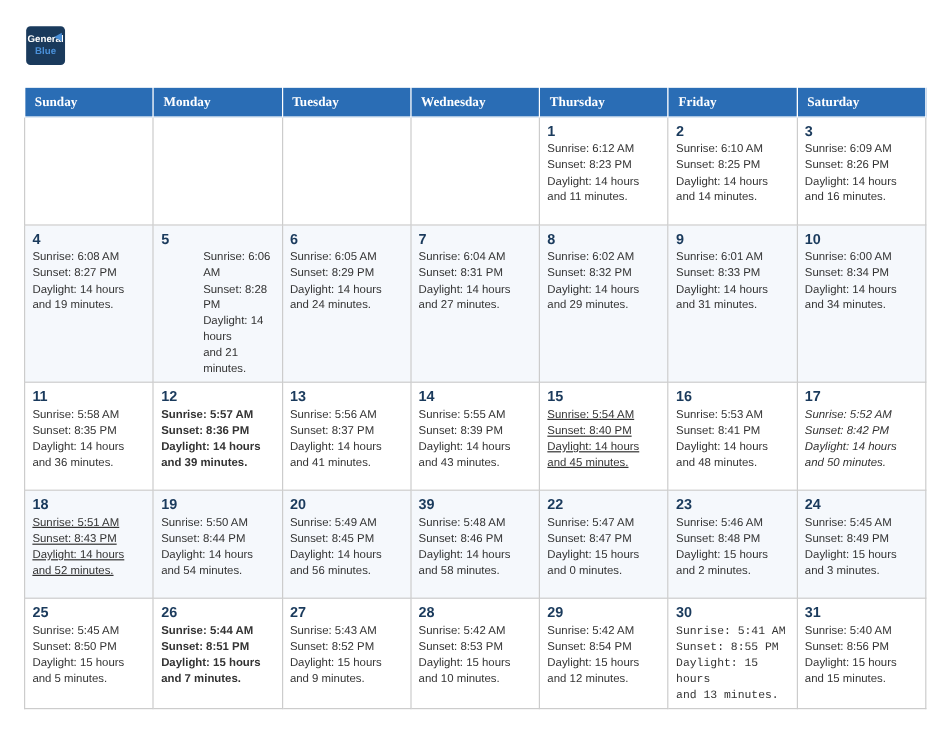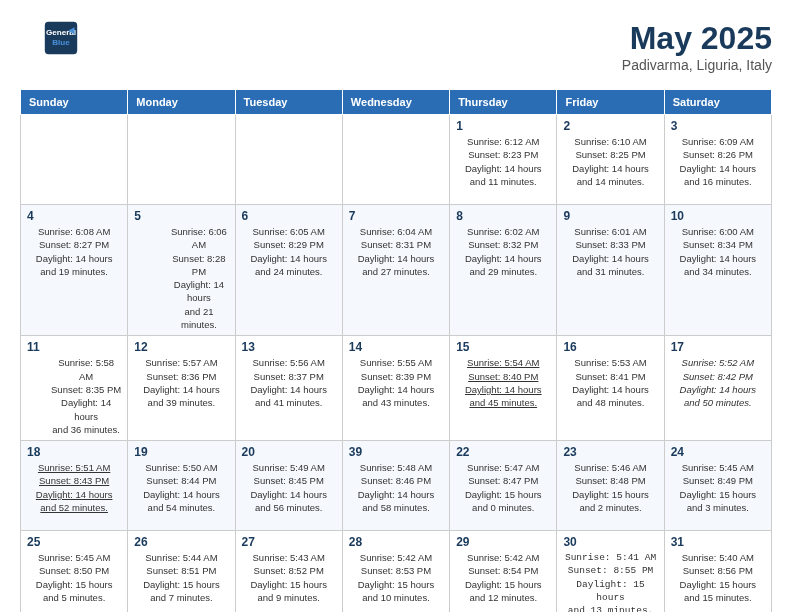--- a/index.html
+++ b/index.html
@@ -13,21 +13,20 @@
     .header {
       display: flex;
       justify-content: space-between;
       align-items: flex-start;
       margin-bottom: 16px;
     }
     .logo {
       display: flex;
       align-items: flex-start;
       gap: 6px;
-      margin-left: 23px;
     }
     .logo-icon {
       width: 36px;
       height: 36px;
     }
     .title-area {
       text-align: right;
     }
     .month-title {
       font-size: 32px;
@@ -44,20 +43,21 @@
       font-size: 10px;
     }
     .calendar th {
       background: #2a6db5;
       color: white;
       text-align: left;
       padding: 6px 8px;
       font-size: 11px;
       font-weight: bold;
       border: 1px solid #fff;
+      font-family: Liberation Serif, serif;
     }
     .calendar td {
       border: 1px solid #ccc;
       vertical-align: top;
       padding: 4px 6px;
       width: calc(100%/7);
       height: 90px;
       background: #fff;
     }
     .calendar tr:nth-child(even) td {
@@ -66,45 +66,40 @@
     .day-number {
       font-weight: bold;
       font-size: 12px;
       color: #1a3a5c;
       margin-bottom: 2px;
     }
     .day-info {
       color: #333;
       font-size: 9.5px;
       line-height: 1.4;
-      text-align: center;
     }
     .empty {
       background: #fff !important;
     }
     .calendar tr:nth-child(even) td.empty {
       background: #f5f8fc !important;
     }
   </style>
 </head>
 <body>
 
 <div class="header">
   <div class="logo">
     <svg class="logo-icon" viewBox="0 0 40 40">
       <rect x="2" y="2" width="36" height="36" rx="4" fill="#1a3a5c"></rect>
       <text x="20" y="17" text-anchor="middle" fill="white" font-size="9" font-weight="bold" font-family="Arial">General</text>
       <text x="20" y="28" text-anchor="middle" fill="#4a90d9" font-size="9" font-weight="bold" font-family="Arial">Blue</text>
       <polygon points="28,12 35,8 35,16" fill="#4a90d9"></polygon>
     </svg>
   </div>
-  <div class="title-area">
-    <div class="month-title">May 2025</div>
-    <div class="location">Padivarma, Liguria, Italy</div>
-  </div>
 </div>
 
 <table class="calendar">
   <thead>
     <tr>
     <th>Sunday</th>
         <th>Monday</th>
         <th>Tuesday</th>
         <th>Wednesday</th>
         <th>Thursday</th>
@@ -187,28 +182,28 @@
           <div class="day-number">10</div>
           <div class="day-info" style="white-space: pre-line;">Sunrise: 6:00 AM
 Sunset: 8:34 PM
 Daylight: 14 hours
 and 34 minutes.</div>
         </td>
       </tr>
       <tr>
         <td>
           <div class="day-number">11</div>
-          <div class="day-info" style="white-space: pre-line; margin-left: 24px;">Sunrise: 5:58 AM
+          <div class="day-info" style="white-space: pre-line;">Sunrise: 5:58 AM
 Sunset: 8:35 PM
 Daylight: 14 hours
 and 36 minutes.</div>
         </td>
         <td>
           <div class="day-number">12</div>
-          <div class="day-info" style="white-space: pre-line;">Sunrise: 5:57 AM
+          <div class="day-info" style="white-space: pre-line; font-weight: bold;">Sunrise: 5:57 AM
 Sunset: 8:36 PM
 Daylight: 14 hours
 and 39 minutes.</div>
         </td>
         <td>
           <div class="day-number">13</div>
           <div class="day-info" style="white-space: pre-line;">Sunrise: 5:56 AM
 Sunset: 8:37 PM
 Daylight: 14 hours
 and 41 minutes.</div>
@@ -296,21 +291,21 @@
       <tr>
         <td>
           <div class="day-number">25</div>
           <div class="day-info" style="white-space: pre-line;">Sunrise: 5:45 AM
 Sunset: 8:50 PM
 Daylight: 15 hours
 and 5 minutes.</div>
         </td>
         <td>
           <div class="day-number">26</div>
-          <div class="day-info" style="white-space: pre-line;">Sunrise: 5:44 AM
+          <div class="day-info" style="white-space: pre-line; font-weight: bold;">Sunrise: 5:44 AM
 Sunset: 8:51 PM
 Daylight: 15 hours
 and 7 minutes.</div>
         </td>
         <td>
           <div class="day-number">27</div>
           <div class="day-info" style="white-space: pre-line;">Sunrise: 5:43 AM
 Sunset: 8:52 PM
 Daylight: 15 hours
 and 9 minutes.</div>

